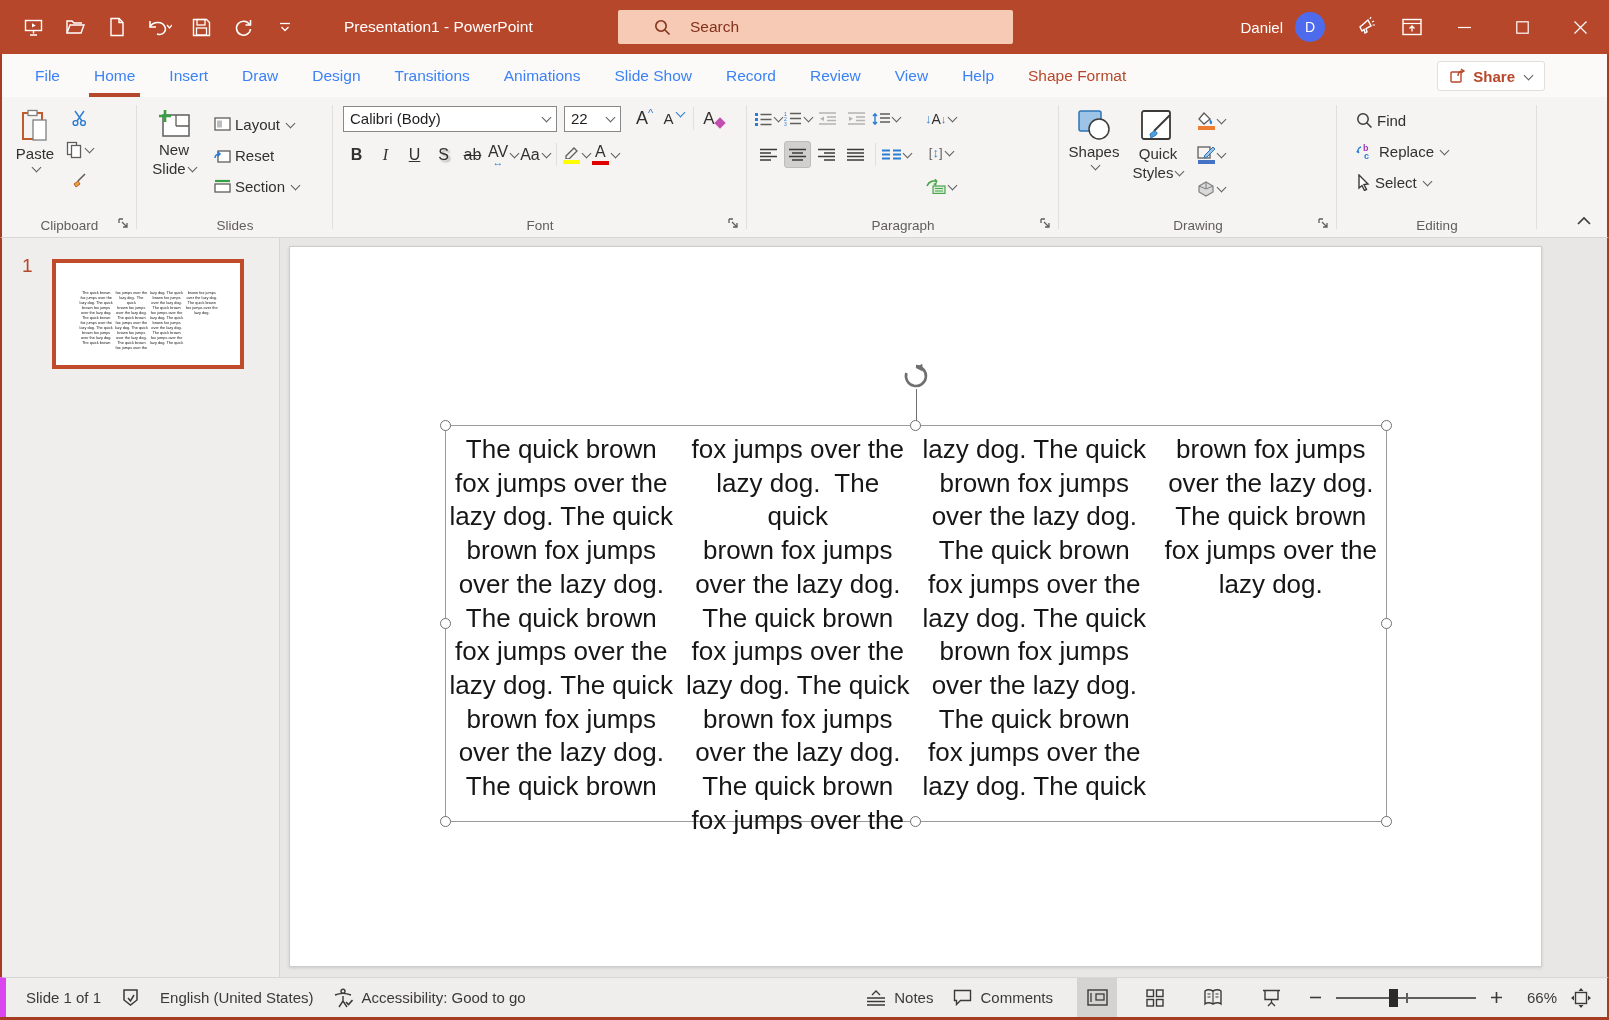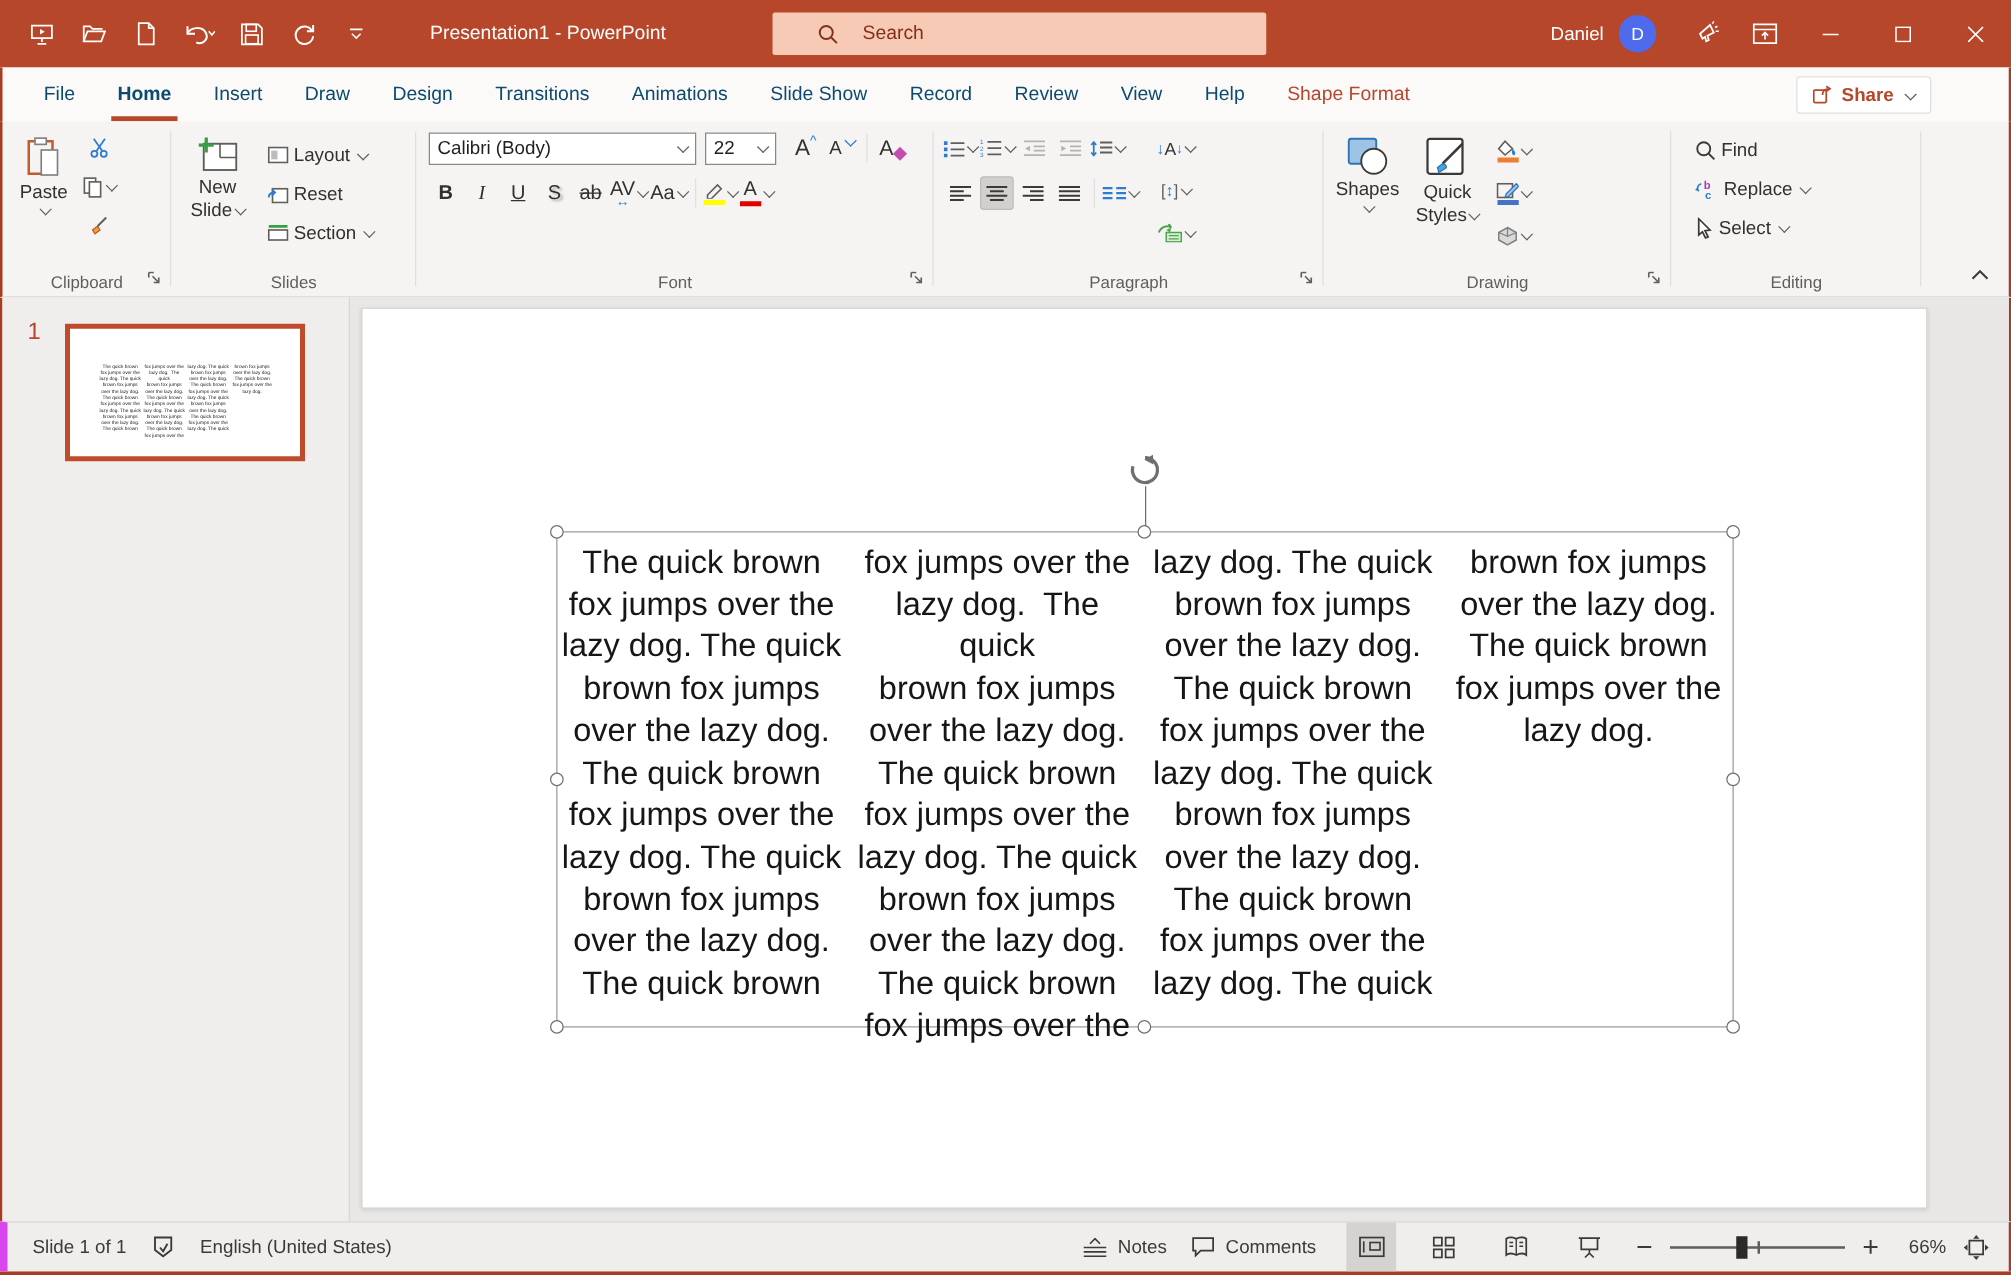--- a/index.html
+++ b/index.html
@@ -16,22 +16,22 @@
   .searchbox svg { position:absolute; left:36px; }
   .searchbox .ph { margin-left:36px; }
   .tb-right { position:absolute; right:0; top:0; height:54px; display:flex; align-items:center; }
   .username { font-size:15px; margin-right:12px; }
   .avatar { width:30px; height:30px; border-radius:50%; background:#4f6bed; color:#fff; font-size:14px; display:flex; align-items:center; justify-content:center; margin-right:18px; cursor:pointer; }
   .tb-icon { width:46px; height:54px; display:flex; align-items:center; justify-content:center; cursor:pointer; }
   .caption-btn { width:58px; height:54px; display:flex; align-items:center; justify-content:center; cursor:pointer; }
 
   
   .tabrow { height:43px; background:#fbfaf9; display:flex; align-items:stretch; padding-left:16px; position:relative; border-left:2px solid #a63c22; border-right:2px solid #a63c22; flex:0 0 auto; }
-  .tab { display:flex; align-items:center; padding:0 17px; font-size:15.5px; color:#0c4a6e; cursor:pointer; position:relative; white-space:nowrap; }
-  .tab.active { font-weight:bold; }
+  .tab { display:flex; align-items:center; padding:0 17px; font-size:15.5px; color:#3b82f6; cursor:pointer; position:relative; white-space:nowrap; }
+  .tab.active { font-weight:normal; }
   .tab.active::after { content:""; position:absolute; left:12px; right:12px; bottom:0; height:4px; background:#b7472a; }
   .tab.contextual { color:#b7472a; }
   .share-btn { position:absolute; right:62px; top:7px; height:30px; display:flex; align-items:center; gap:7px; padding:0 12px; background:#fff; border:1px solid #e1dfdd; border-radius:3px; cursor:pointer; }
   .share-btn .lbl { color:#b7472a; font-weight:bold; font-size:15px; }
 
   
   .ribbon { height:141px; background:#f6f4f2; border-left:2px solid #a63c22; border-right:2px solid #a63c22; border-bottom:1px solid #d8d6d4; display:flex; position:relative; flex:0 0 auto; }
   .rgroup { position:relative; display:flex; flex-direction:column; padding:6px 4px 24px 4px; }
   .rgroup::after { content:""; position:absolute; right:0; top:8px; bottom:8px; width:1px; background:#e1dfdd; }
   .glabel { position:absolute; bottom:4px; left:0; right:0; text-align:center; font-size:13.5px; color:#605e5c; }
@@ -619,20 +619,28 @@
 
   <div class="statusbar">
     <div class="sb-item" style="margin-left:10px">Slide 1 of 1</div>
     <div class="sb-item">
       <svg width="19" height="19" viewBox="0 0 19 19">
           <path d="M3 2h13v10l-6.5 5L3 12z" fill="none" stroke="#3b3a39" stroke-width="1.5"></path>
           <path d="M7 10l2.5 3L13 7" fill="none" stroke="#3b3a39" stroke-width="1.5"></path>
         </svg>
     </div>
     <div class="sb-item">English (United States)</div>
+    <div class="sb-item">
+      <svg width="20" height="20" viewBox="0 0 20 20">
+          <circle cx="10" cy="3.2" r="2" fill="none" stroke="#3b3a39" stroke-width="1.4"></circle>
+          <path d="M2 7c5-2 11-2 16 0M10 8v5M10 13l-4 6M10 13l4 6" fill="none" stroke="#3b3a39" stroke-width="1.4"></path>
+          <path d="M13 14l2.5 2.5L19.5 12" fill="none" stroke="#3b3a39" stroke-width="1.6"></path>
+        </svg>
+      <span>Accessibility: Good to go</span>
+    </div>
     <div class="sb-right">
       <div class="sb-item">
         <svg width="20" height="16" viewBox="0 0 20 16">
             <path d="M6 5l4-4 4 4" fill="none" stroke="#3b3a39" stroke-width="1.3"></path>
             <path d="M1 8h18M1 11.5h18M1 15h18" stroke="#3b3a39" stroke-width="1.3"></path>
           </svg>
         <span>Notes</span>
       </div>
       <div class="sb-item">
         <svg width="19" height="17" viewBox="0 0 19 17">

